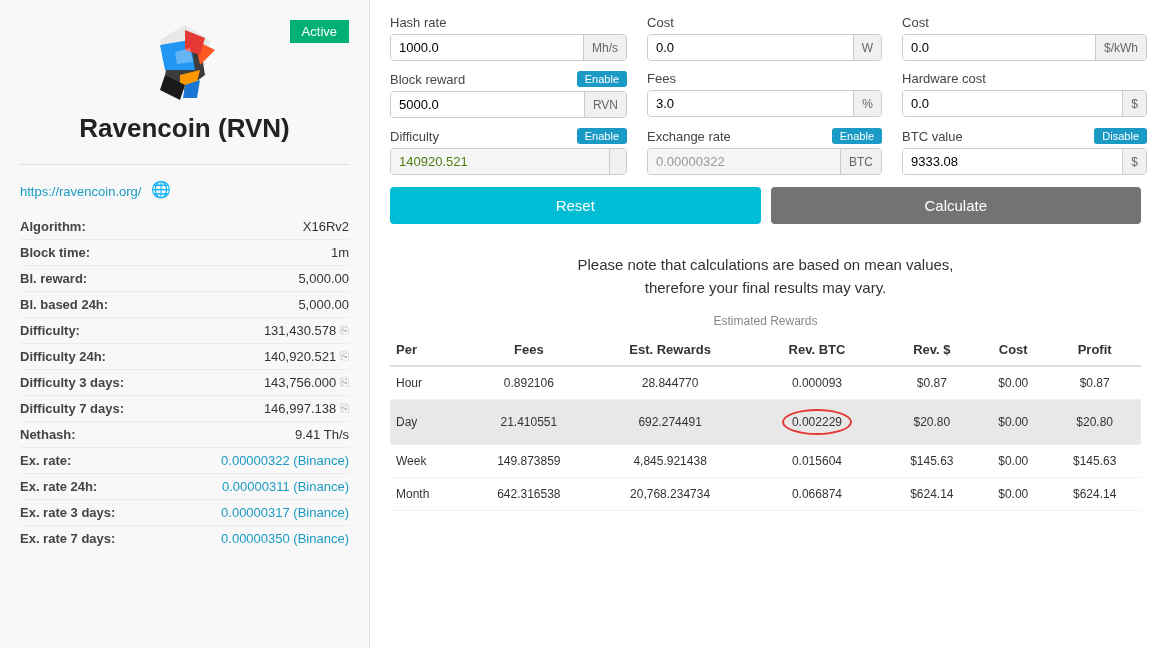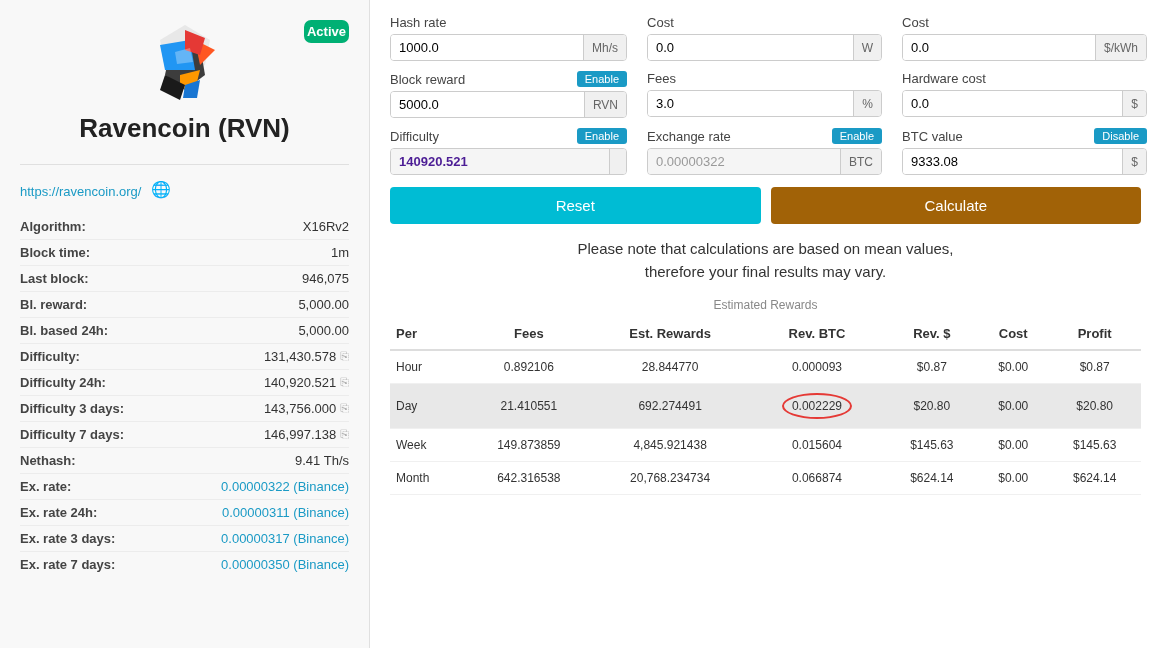--- a/index.html
+++ b/index.html
@@ -2,21 +2,21 @@
 <html><head>
   <meta charset="utf-8">
   <style>
     * { box-sizing: border-box; margin: 0; padding: 0; }
     body { font-family: -apple-system, BlinkMacSystemFont, 'Segoe UI', Arial, sans-serif; background: #f5f5f5; font-size: 13px; color: #333; }
     .container { display: flex; width: 1161px; min-height: 648px; background: #fff; }
 
     
     .left-panel { width: 370px; background: #f8f8f8; border-right: 1px solid #e0e0e0; padding: 20px; flex-shrink: 0; }
     .coin-header { text-align: center; position: relative; padding-bottom: 15px; border-bottom: 1px solid #e0e0e0; margin-bottom: 15px; }
-    .active-badge { position: absolute; top: 0; right: 0; background: #00b074; color: #fff; font-size: 13px; font-weight: bold; padding: 4px 3px; border-radius: 7px; }
+    .active-badge { position: absolute; top: 0; right: 0; background: #00b074; color: #fff; font-size: 13px; font-weight: normal; padding: 4px 12px; border-radius: 0; }
     .coin-name { font-size: 26px; font-weight: 700; color: #222; margin-bottom: 5px; }
     .coin-link { color: #1a9ac5; text-decoration: none; font-size: 13px; }
     .coin-link-row { display: flex; align-items: flex-end; gap: 10px; margin-bottom: 15px; }
     .globe-icon { color: #1a9ac5; font-size: 16px; }
 
     .info-table { width: 100%; }
     .info-row { display: flex; justify-content: space-between; padding: 5px 0; border-bottom: 1px solid #ececec; }
     .info-row:last-child { border-bottom: none; }
     .info-label { font-weight: 600; color: #444; }
     .info-value { color: #333; text-align: right; }
@@ -31,23 +31,23 @@
     .form-grid { display: grid; grid-template-columns: 1fr 1fr 1fr; gap: 10px 20px; margin-bottom: 12px; }
     .form-group { display: flex; flex-direction: column; gap: 4px; }
     .form-label-row { display: flex; align-items: center; justify-content: space-between; }
     .form-label { font-size: 13px; color: #444; font-weight: 500; }
     .enable-btn { background: #1a9ac5; color: #fff; border: none; border-radius: 3px; padding: 2px 8px; font-size: 11px; cursor: pointer; }
     .disable-btn { background: #1a9ac5; color: #fff; border: none; border-radius: 3px; padding: 2px 8px; font-size: 11px; cursor: pointer; }
     .input-with-unit { display: flex; border: 1px solid #ccc; border-radius: 4px; overflow: hidden; }
     .input-with-unit input { flex: 1; border: none; padding: 5px 8px; font-size: 13px; outline: none; background: #fff; }
     .input-unit { background: #f0f0f0; padding: 5px 8px; font-size: 12px; color: #666; border-left: 1px solid #ccc; white-space: nowrap; display: flex; align-items: center; }
 
-    .action-buttons { display: grid; grid-template-columns: 1fr 1fr; gap: 10px; margin-bottom: 14px; }
+    .action-buttons { display: grid; grid-template-columns: 1fr 1fr; gap: 10px; margin-bottom: 30px; }
     .reset-btn { background: #00bcd4; color: #fff; border: none; padding: 10px; font-size: 15px; cursor: pointer; border-radius: 4px; }
-    .calc-btn { background: #a16207; color: #fff; border: none; padding: 10px; font-size: 15px; cursor: pointer; border-radius: 4px; }
+    .calc-btn { background: #737373; color: #fff; border: none; padding: 10px; font-size: 15px; cursor: pointer; border-radius: 4px; }
 
     
     .note-text { text-align: center; font-size: 15px; color: #333; margin-bottom: 15px; line-height: 1.5; }
 
     
     .results-section { }
     .est-rewards-label { text-align: center; font-size: 12px; color: #888; margin-bottom: 6px; }
     .results-table { width: 100%; border-collapse: collapse; }
     .results-table th { text-align: center; padding: 8px 6px; font-weight: 600; color: #333; font-size: 13px; border-bottom: 2px solid #ddd; }
     .results-table th:first-child { text-align: left; }
@@ -106,24 +106,20 @@
 
     <div class="info-row">
           <span class="info-label">Algorithm:</span>
           <span class="info-value">X16Rv2</span>
         </div>
         <div class="info-row">
           <span class="info-label">Block time:</span>
           <span class="info-value">1m</span>
         </div>
         <div class="info-row">
-          <span class="info-label">Last block:</span>
-          <span class="info-value">946,075</span>
-        </div>
-        <div class="info-row">
           <span class="info-label">Bl. reward:</span>
           <span class="info-value">5,000.00</span>
         </div>
         <div class="info-row">
           <span class="info-label">Bl. based 24h:</span>
           <span class="info-value">5,000.00</span>
         </div>
         <div class="info-row">
           <span class="info-label">Difficulty:</span>
           <span class="info-value info-value-with-icon">131,430.578 <span class="copy-icon">⎘</span></span>
@@ -223,21 +219,21 @@
           <span class="input-unit">$</span>
         </div>
       </div>
 
       <div class="form-group">
         <div class="form-label-row">
           <span class="form-label">Difficulty</span>
           <button class="enable-btn">Enable</button>
         </div>
         <div class="input-with-unit">
-          <input type="text" style="background: rgb(245, 245, 245); color: #4c1d95; font-weight: bold;" value="140920.521">
+          <input type="text" style="background: rgb(245, 245, 245); color: #4d7c0f;" value="140920.521">
           <span class="input-unit" style="background:#f0f0f0;"></span>
         </div>
       </div>
       <div class="form-group">
         <div class="form-label-row">
           <span class="form-label">Exchange rate</span>
           <button class="enable-btn">Enable</button>
         </div>
         <div class="input-with-unit">
           <input type="text" style="background: rgb(245, 245, 245); color: rgb(153, 153, 153);" value="0.00000322">

